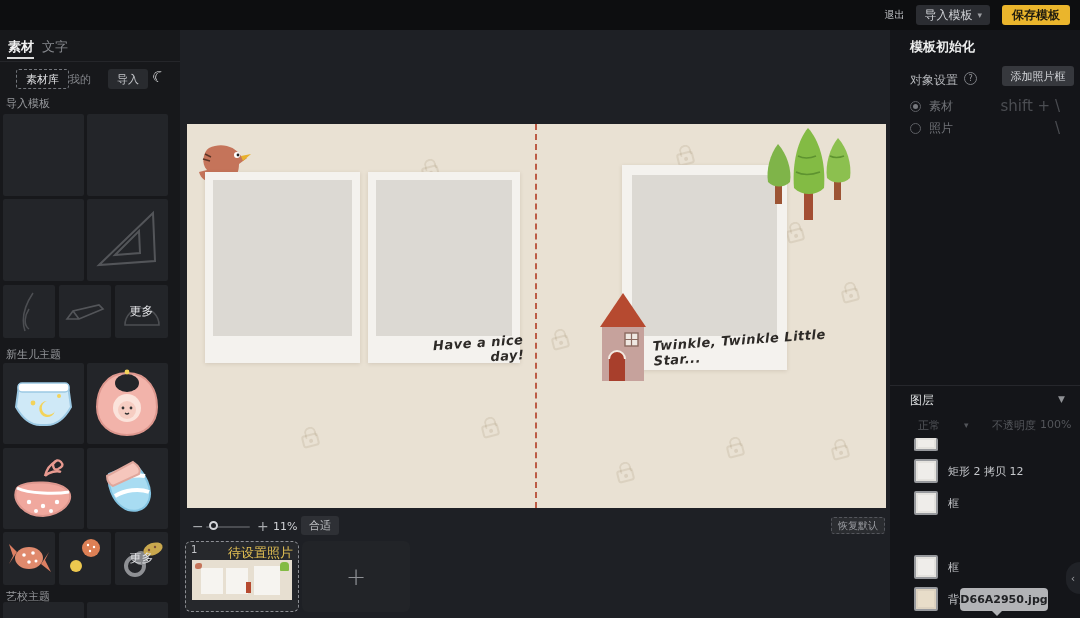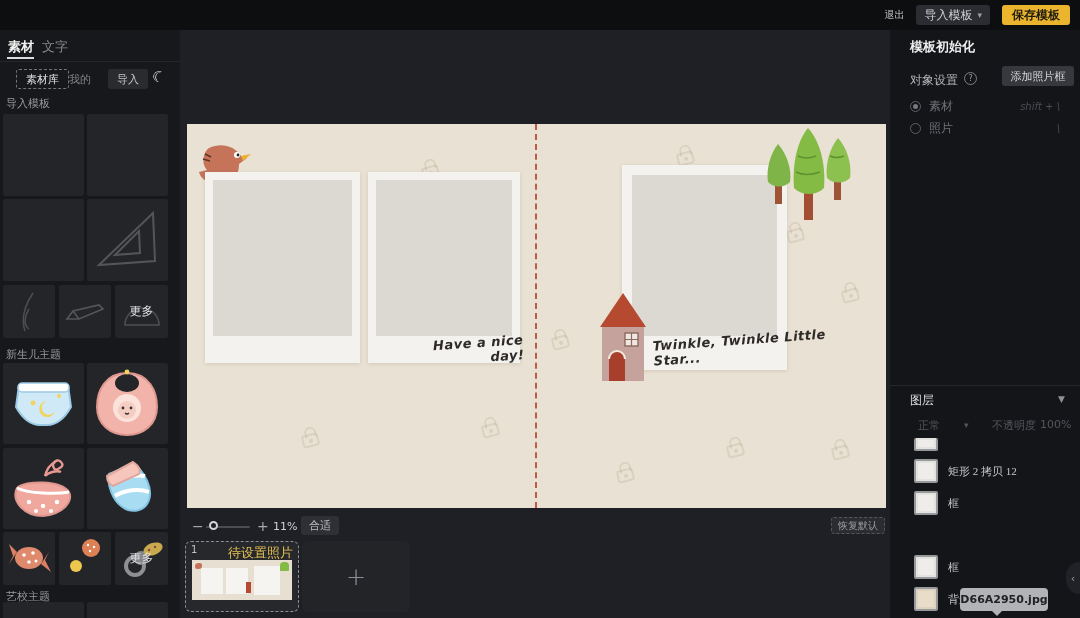--- a/index.html
+++ b/index.html
@@ -76,38 +76,38 @@
   .pn-title { position:absolute; left:20px; top:8px; font-size:13px; font-weight:bold; color:#eceded; }
   .pn-objset { position:absolute; left:20px; top:42px; font-size:12px; color:#b6b8bc; }
   .pn-help { position:absolute; left:74px; top:42px; width:13px; height:13px; border:1px solid #7c7e83; border-radius:50%;
              font-size:8px; color:#9b9da1; display:flex; align-items:center; justify-content:center; }
   .pn-addframe { position:absolute; left:112px; top:36px; width:72px; height:20px; background:#36383d; border-radius:3px;
                  font-size:11px; color:#d3d5d9; display:flex; align-items:center; justify-content:center; }
   .radio-row { position:absolute; left:20px; width:150px; height:16px; display:flex; align-items:center; gap:8px; }
   .radio { width:11px; height:11px; border:1px solid #5d5f64; border-radius:50%; position:relative; }
   .radio.sel::after { content:""; position:absolute; inset:2px; background:#77797e; border-radius:50%; }
   .radio-label { font-size:12px; color:#6f7176; }
-  .radio-sc { position:absolute; right:0; font-size:10px; color:#4b4d52;font-style:italic; }
+  .radio-sc { position:absolute; right:0; font-size:15px; color:#4b4d52; }
   .blend-box { position:absolute; left:16px; top:126px; width:164px; height:32px; border:1px solid #2c2e33;
                border-radius:5px; background:#17181c; }
   .blend-ic { position:absolute; left:11px; top:9px; width:13px; height:13px; border:1px dashed #8a8c90; border-radius:50%; }
   .blend-label { position:absolute; left:34px; top:9px; font-size:12px; color:#b0b2b6; }
   .toggle { position:absolute; right:11px; top:9px; width:27px; height:14px; background:#0c0d0f; border-radius:7px; }
   .toggle .dots { position:absolute; right:4px; top:5px; width:3px; height:3px; border-radius:50%; background:#3c3e43;
                   box-shadow:5px 0 0 #3c3e43, 2px 4px 0 #34363b, 7px 4px 0 #34363b; }
   .toggle .knob { position:absolute; left:1px; top:1px; width:12px; height:12px; background:#f2f3f4; border-radius:50%; }
   .pn-divider { position:absolute; left:0; top:355px; width:190px; height:1px; background:#26272c; }
   .layers-title { position:absolute; left:20px; top:362px; font-size:12px; color:#dcdee0; }
   .layers-arrow { position:absolute; left:168px; top:364px; font-size:9px; color:#8f9195; }
   .blendmode-row { position:absolute; left:0; top:388px; width:190px; height:16px; font-size:11px; color:#53555a; }
   .bm-name { position:absolute; left:28px; }
   .bm-chev { position:absolute; left:74px; font-size:9px; top:2px; }
   .bm-op { position:absolute; left:102px; }
   .bm-val { position:absolute; left:150px; }
-  .layer-row { position:absolute; left:0; width:190px; height:24px;font-family:Liberation Serif, serif; }
+  .layer-row { position:absolute; left:0; width:190px; height:24px; }
   .layer-thumb { position:absolute; left:24px; top:0; width:24px; height:24px; background:#e4e2de;
                  border:2px solid #97999d; border-radius:2px; }
   .layer-thumb.half { height:13px; border-top:none; }
   .layer-thumb.bg { background:#ddd2c0; }
   .layer-thumb .inner { position:absolute; inset:2px; background:#efedea; }
   .layer-thumb.bg .inner { background:#e8ddc9; }
   .layer-label { position:absolute; left:58px; top:5px; font-size:11px; color:#c6c8cc; white-space:nowrap; }
   .tooltip { position:absolute; left:70px; top:558px; width:88px; height:23px; background:#b2b3b6; border-radius:4px;
              display:flex; align-items:center; justify-content:center; font-size:11px; font-weight:bold; color:#202124; z-index:5; }
   .tooltip::after { content:""; position:absolute; left:32px; bottom:-5px; border-left:5px solid transparent;

